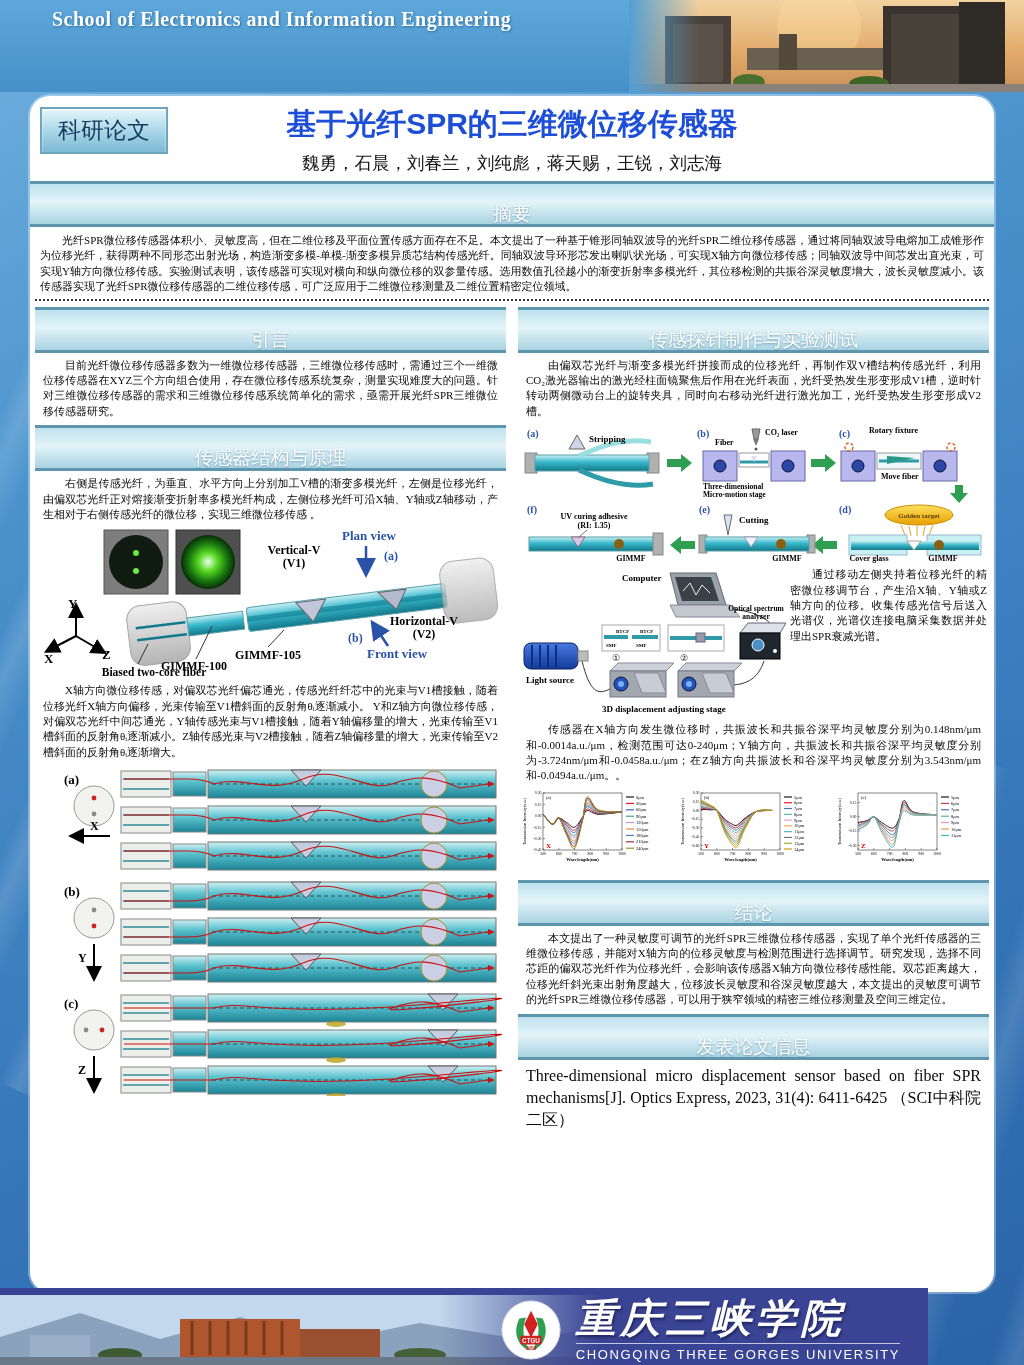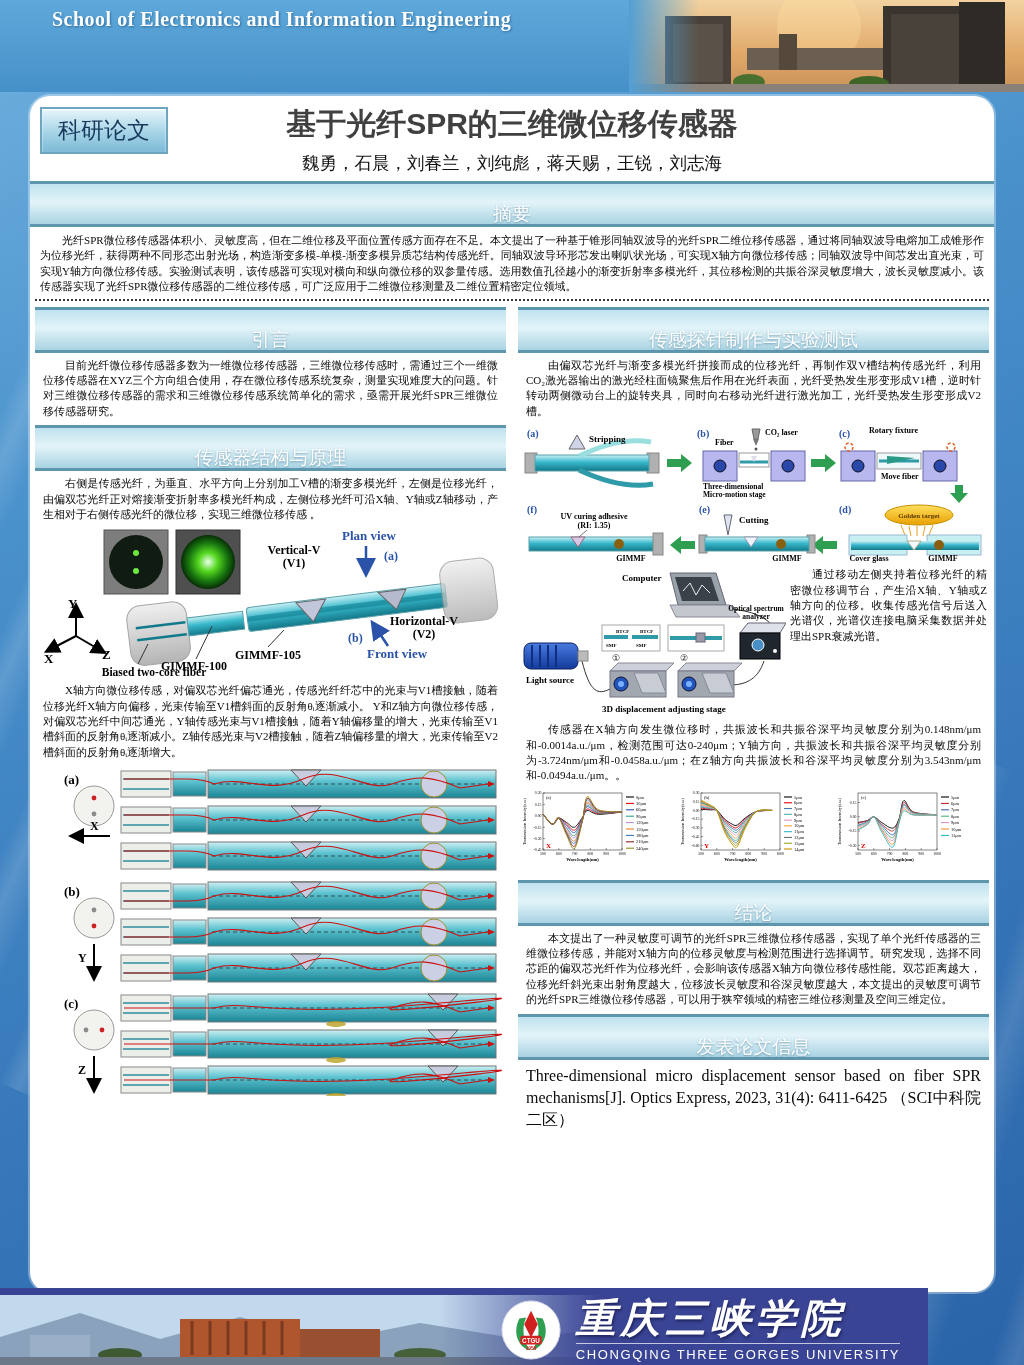--- a/index.html
+++ b/index.html
@@ -17,21 +17,21 @@
   .school-cn{font-size:47px;font-weight:bold;font-style:italic;letter-spacing:7px;line-height:52px;
      text-shadow:2px 3px 4px rgba(10,60,110,.55);}
   .school-en{font-size:20px;font-weight:bold;font-family:Liberation Serif, serif;margin-top:2px;letter-spacing:.5px;text-shadow:1px 1px 2px rgba(10,60,110,.5);}
   .hdr-photo{position:absolute;right:0;top:0;}
   
   .panel{position:absolute;left:30px;top:96px;width:964px;height:1196px;background:#fff;border-radius:20px;
      box-shadow:0 0 0 2px rgba(255,255,255,.35);overflow:hidden;}
   .badge{position:absolute;left:10px;top:11px;padding:6px 16px;font-size:23px;color:#16395c;
      background:linear-gradient(180deg,#e6f5fb,#a6d4e7 55%,#7cb9d6);border:2px solid #6ea6c0;border-radius:0;
      box-shadow:inset 0 1px 2px #fff;text-align:center;}
-  .title{margin:10px 170px 0;text-align:center;font-size:30px;font-weight:900;color:#404040;
+  .title{margin:10px 170px 0;text-align:center;font-size:30px;font-weight:900;color:#1d4ed8;
      font-family:"Liberation Sans","DejaVu Sans",sans-serif;line-height:36px;}
   .authors{margin-top:9px;text-align:center;font-size:17.5px;color:#111;
      font-family:"Liberation Sans","DejaVu Sans",sans-serif;}
   .sec-bar{margin-top:6px;height:21px;padding-top:19px;text-align:center;color:#fff;font-size:19px;line-height:21px;
      background:linear-gradient(180deg,#bfe2ee 0%,#e3f4f9 45%,#a9d3e2 100%);
      border-top:3px solid #5e96ae;border-bottom:3px solid #5e96ae;
      text-shadow:0 1px 2px rgba(60,110,140,.55);}
   .para{margin:5px 8px 4px;font-size:11px;line-height:1.4;text-align:justify;text-indent:2em;color:#0a0a0a;}
   .para.abstract{margin:6px 10px 2px;}
   .para.pub{text-indent:0;font-size:16px;}

